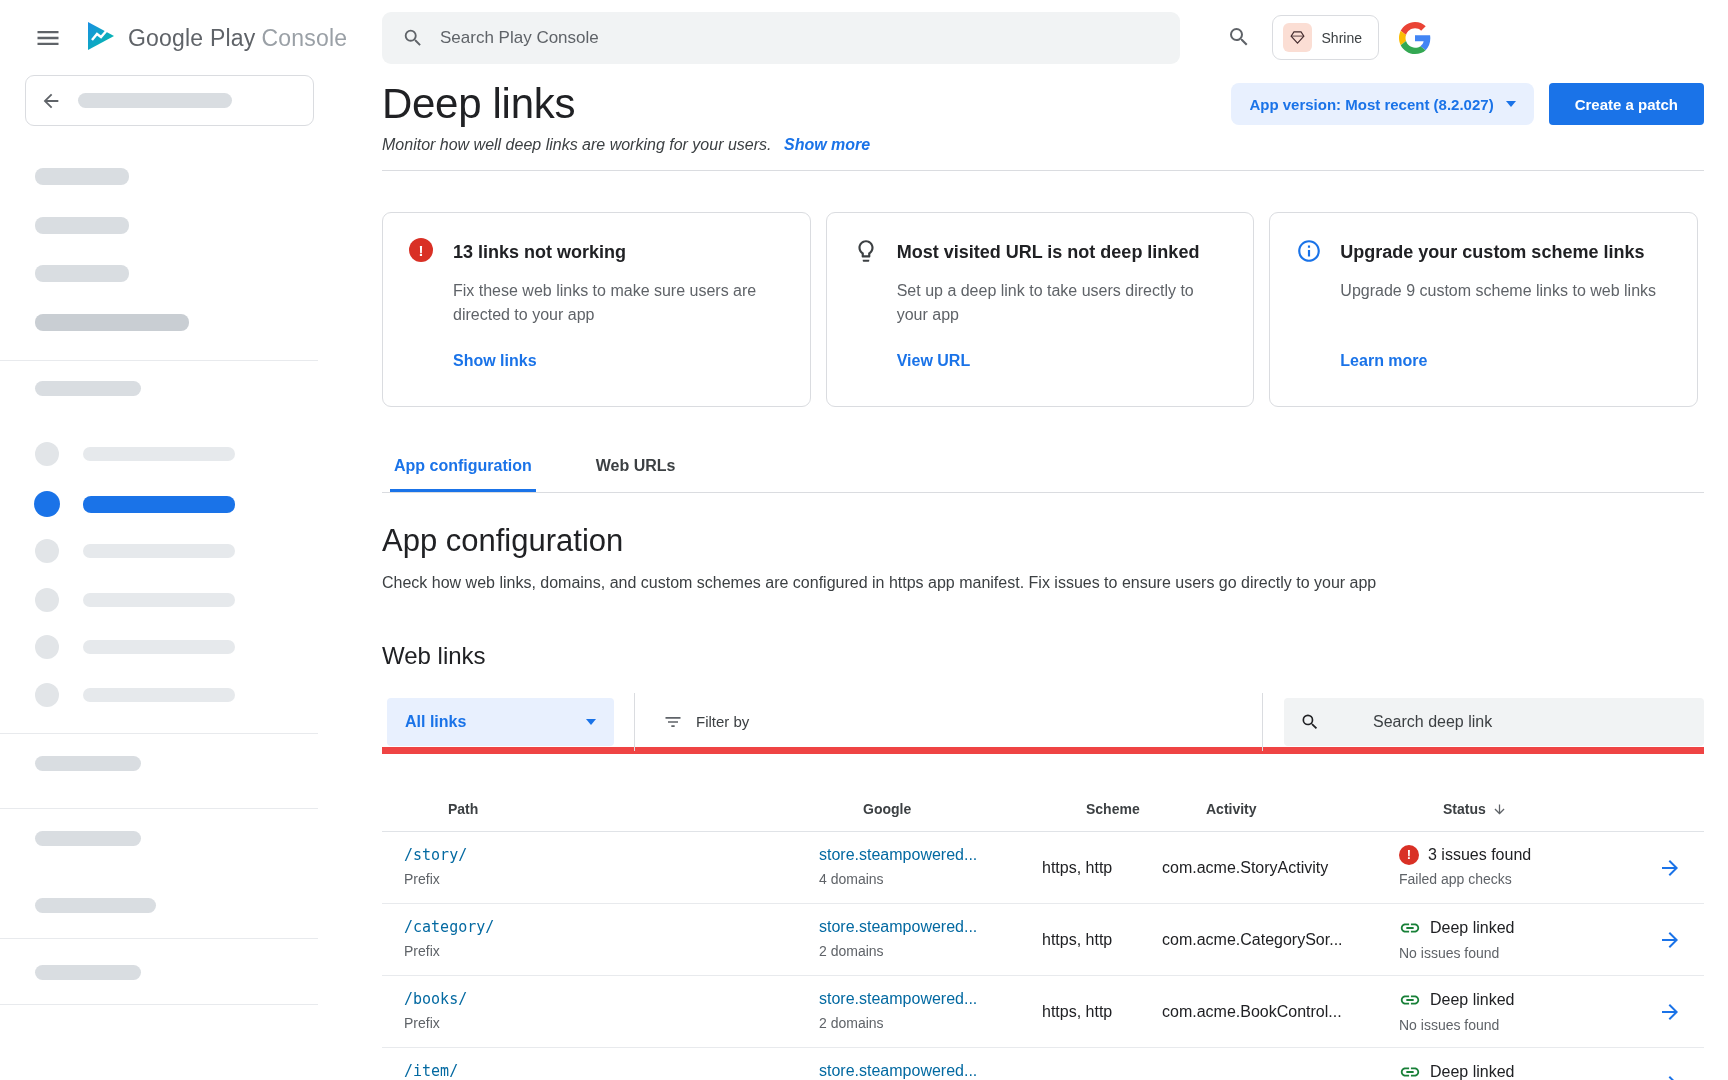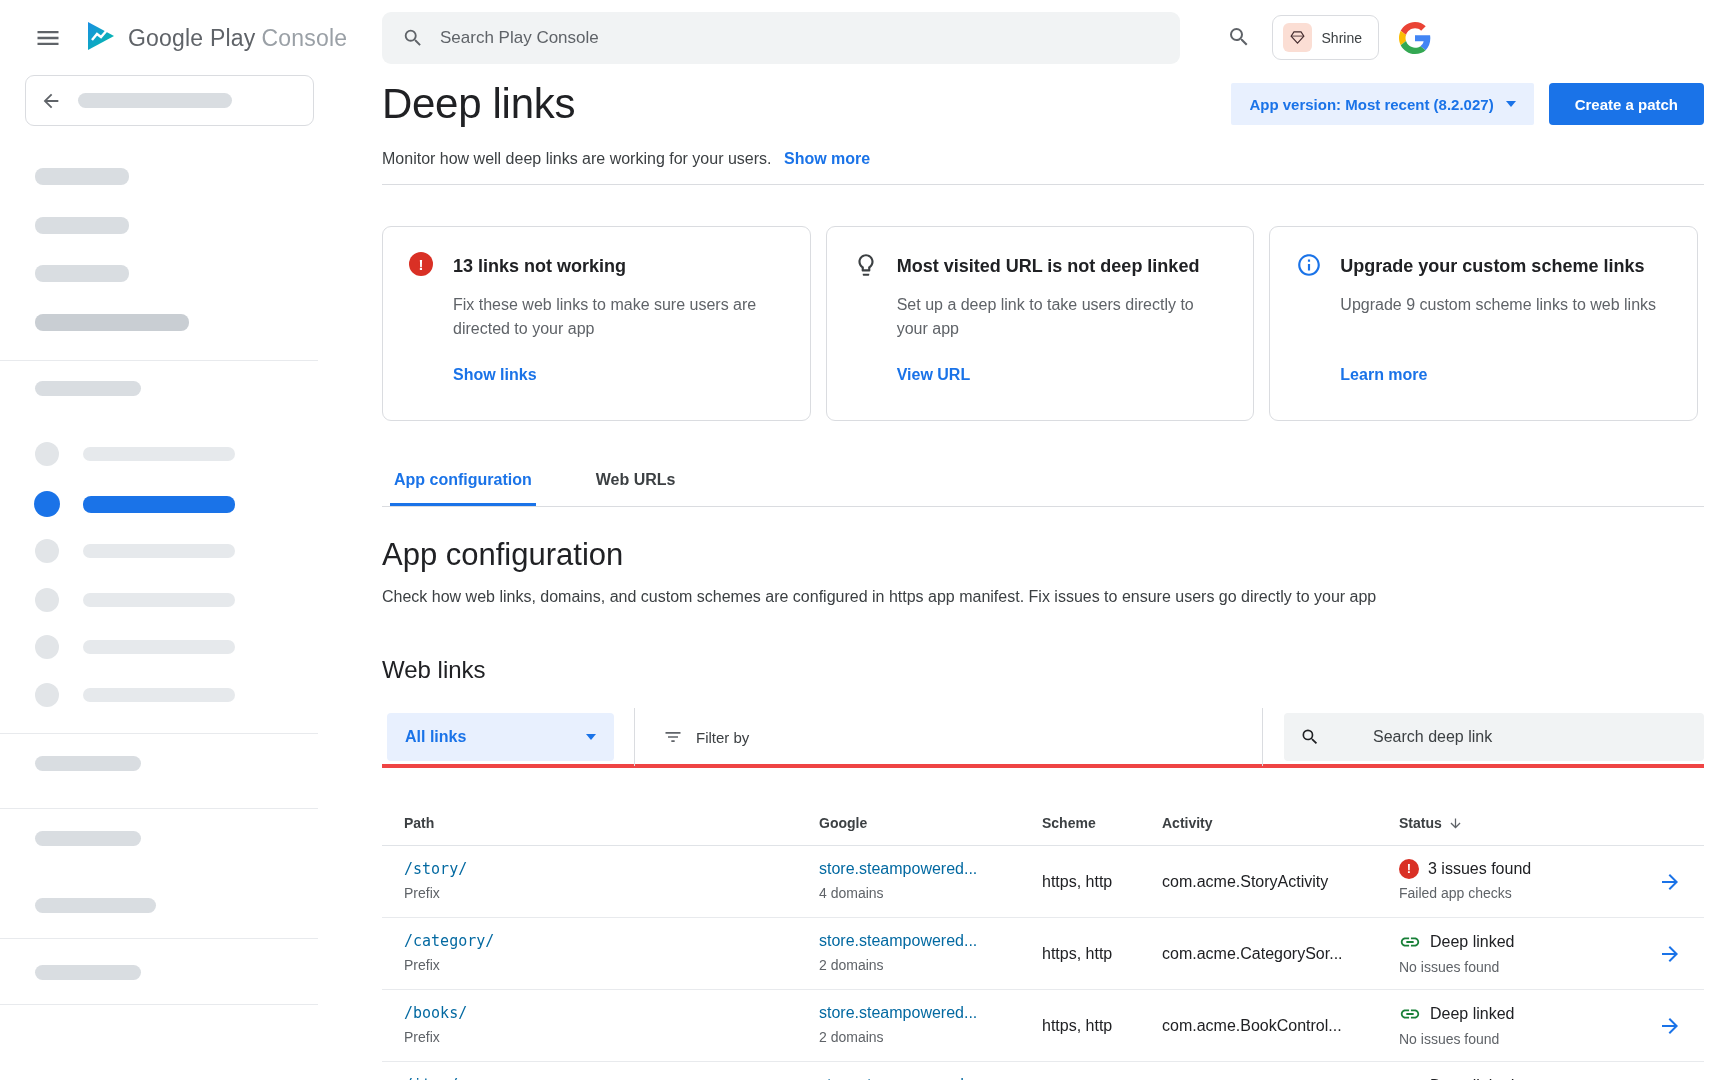--- a/index.html
+++ b/index.html
@@ -34,24 +34,24 @@
   .sk-circle { position:absolute; border-radius:50%; background:#e2e5e8; }
   .side-divider { position:absolute; left:0; width:318px; height:1px; background:#e8eaed; }
   .sel-circle { position:absolute; border-radius:50%; background:#1a73e8; }
   .sel-bar { position:absolute; border-radius:8px; background:#1a73e8; }
 
   
   .main { position:absolute; left:382px; top:75px; width:1322px; }
   .header-row { margin-top:5px; display:flex; align-items:center; justify-content:space-between; height:48px; }
   .page-title { font-size:42px; font-weight:500; color:#202124; letter-spacing:-.3px; }
   .header-actions { display:flex; align-items:center; gap:15px; }
-  .version-chip { height:42px; border:none; border-radius:2px; background:#e8f0fe; color:#1a73e8; font-size:15px; font-weight:700; font-family:"Liberation Sans",sans-serif; padding:0 18px; display:flex; align-items:center; gap:12px; cursor:pointer; }
+  .version-chip { height:42px; border:none; border-radius:8px; background:#e8f0fe; color:#1a73e8; font-size:15px; font-weight:700; font-family:"Liberation Sans",sans-serif; padding:0 18px; display:flex; align-items:center; gap:12px; cursor:pointer; }
   .caret { width:0; height:0; border-left:5px solid transparent; border-right:5px solid transparent; border-top:6px solid #1a73e8; }
   .primary-btn { height:42px; border:none; border-radius:4px; background:#1a73e8; color:#fff; font-size:15px; font-weight:700; font-family:"Liberation Sans",sans-serif; padding:0 26px; cursor:pointer; }
-  .subtitle-row { margin-top:22px; font-size:16px; color:#3c4043; }
+  .subtitle-row { margin-top:8px; font-size:16px; color:#3c4043;font-style:italic; }
   .link { color:#1a73e8; cursor:pointer; }
   .link.bold { font-weight:700; }
   .hr { height:1px; background:#dadce0; border:none; }
   .hr.under-header { margin-top:16px; }
 
   .cards { margin-top:41px; display:flex; gap:15px; width:1316px; }
   .card { position:relative; flex:1; height:195px; border:1px solid #dadce0; border-radius:9px; padding:26px 26px 26px 70px; background:#fff; }
   .card-icon { position:absolute; left:26px; top:25px; width:26px; height:26px; }
   .err-badge { width:24px; height:24px; border-radius:50%; background:#d93025; color:#fff; font-weight:700; font-size:15px; display:flex; align-items:center; justify-content:center; }
   .card-title { font-size:18px; font-weight:700; color:#202124; line-height:26px; }
@@ -59,35 +59,35 @@
   .card-action { position:absolute; left:70px; bottom:36px; font-size:16px; font-weight:700; color:#1a73e8; cursor:pointer; }
 
   .tabs { margin-top:37px; display:flex; border-bottom:1px solid #dadce0; padding-left:8px; }
   .tab { font-size:16px; font-weight:700; padding:13px 4px 14px; margin-right:56px; cursor:pointer; color:#3c4043; border-bottom:3px solid transparent; }
   .tab.active { color:#1a73e8; border-bottom-color:#1a73e8; }
 
   .section-h2 { margin-top:30px; font-size:31px; font-weight:500; color:#202124; }
   .section-desc { margin-top:13px; font-size:16px; color:#3c4043; line-height:22px; }
   .section-h3 { margin-top:48px; font-size:24px; font-weight:500; color:#202124; }
 
-  .toolbar { margin-top:26px; height:58px; display:flex; align-items:center; border-bottom:4px solid #ef4444;justify-content:center; }
+  .toolbar { margin-top:26px; height:58px; display:flex; align-items:center; border-bottom:7px solid #ef4444;justify-content:center; }
   .links-filter { width:227px; height:48px; margin-left:5px; border:none; border-radius:4px; background:#e8f0fe; display:flex; align-items:center; justify-content:space-between; padding:0 18px; cursor:pointer; }
   .links-filter span { font-size:16px; font-weight:700; color:#1a73e8; }
   .vdiv { width:1px; height:58px; background:#dadce0; }
   .vdiv.m1 { margin-left:20px; }
   .filter-by { display:flex; align-items:center; gap:13px; margin-left:28px; color:#3c4043; font-size:15px; }
   .filter-by svg { color:#5f6368; }
   .tb-spacer { flex:1; }
   .deep-search { width:420px; height:48px; background:#f1f3f4; border-radius:4px; display:flex; align-items:center; padding-left:16px; margin-left:21px; cursor:text;gap:40px; }
   .deep-search svg { color:#202124; }
   .deep-search span { margin-left:13px; font-size:16px; color:#3c4043; }
 
   .tgrid { display:grid; grid-template-columns:415px 223px 120px 237px 259px 1fr; padding-left:22px; }
   .thead { height:78px; align-items:end; padding-bottom:14px; border-bottom:1px solid #e0e3e7; }
-  .th { font-size:14px; font-weight:700; color:#3c4043; display:flex; align-items:center; gap:6px; }
+  .th { font-size:14px; font-weight:700; color:#3c4043; display:flex; align-items:center; gap:6px;margin-left:44px; }
   .th svg { color:#5f6368; }
   .trow { height:72px; border-bottom:1px solid #e8eaed; cursor:pointer; }
   .trow:last-child { border-bottom:none; }
   .cell2 { padding-top:13px; }
   .cellc { align-self:center; font-size:16px; color:#202124; }
   .prim { font-size:16px; color:#0369a1; line-height:20px; }
   .prim.mono { font-family:"DejaVu Sans Mono", monospace; font-size:15px; }
   .sec { margin-top:5px; font-size:14px; color:#5f6368; line-height:18px; }
   .status-line { display:flex; align-items:center; gap:9px; font-size:16px; color:#202124; line-height:20px; }
   .err-dot { width:20px; height:20px; border-radius:50%; background:#d93025; color:#fff; font-size:13px; font-weight:700; display:flex; align-items:center; justify-content:center; flex:0 0 auto; }

